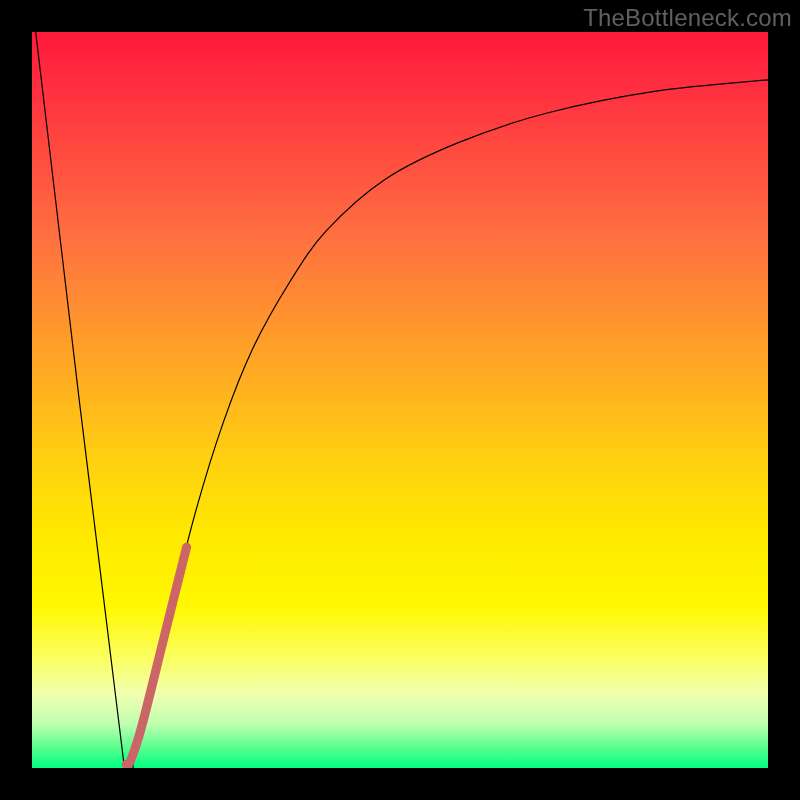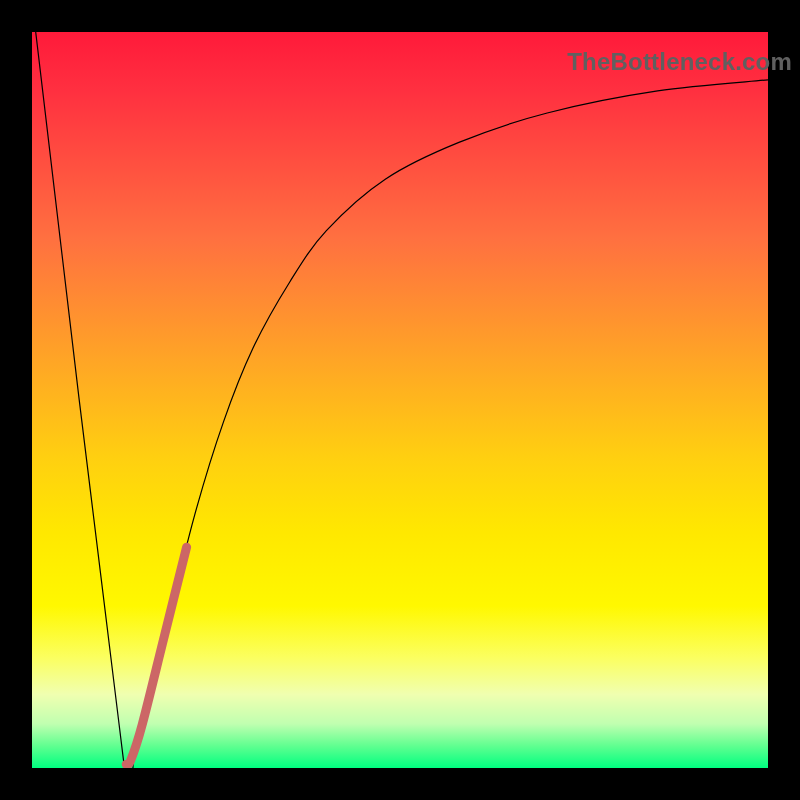--- a/index.html
+++ b/index.html
@@ -9,25 +9,24 @@
     background: #000;
     position: relative;
     font-family: Arial, sans-serif;
     overflow: hidden;
   }
   .watermark {
     position: absolute;
     top: 4px;
     right: 8px;
     font-size: 24px;
-    font-weight: 700;
+    font-weight: 400;
     color: #606060;
     z-index: 10;
     letter-spacing: 0.2px;
-    margin-top: 44px;
   }
   .plot-area {
     position: absolute;
     left: 32px;
     top: 32px;
     width: 736px;
     height: 736px;
     overflow: hidden;
   }
   .gradient-bg {

